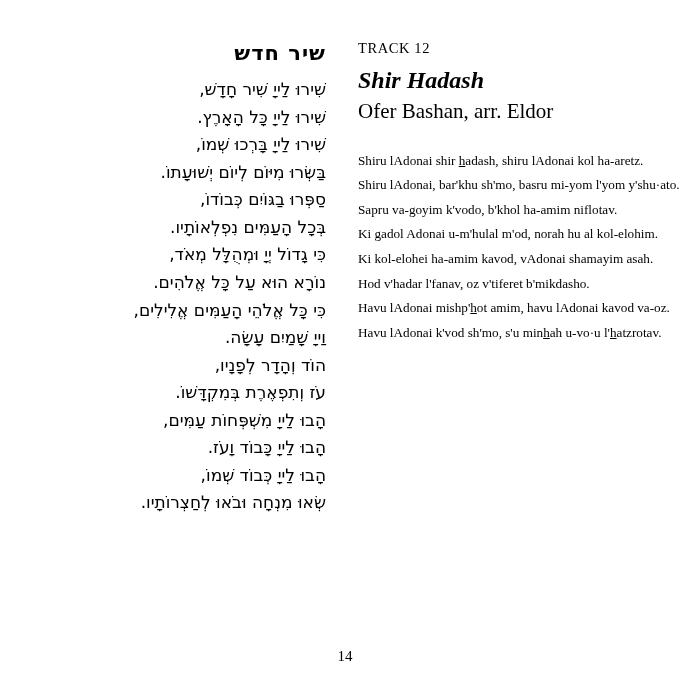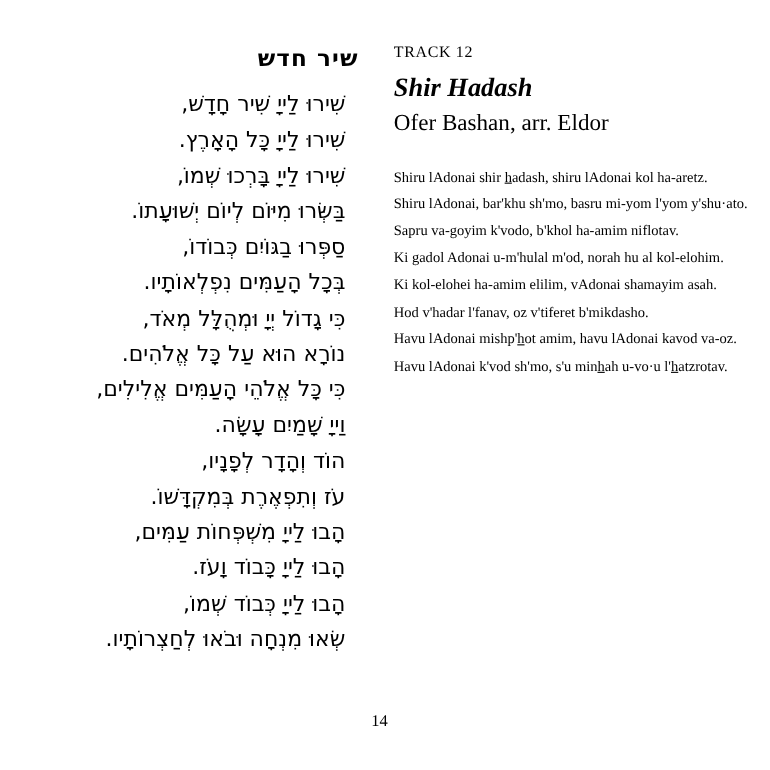--- a/index.html
+++ b/index.html
@@ -43,24 +43,24 @@
   .hebrew-title {
     font-family: "DejaVu Sans", sans-serif;
     font-weight: bold;
     font-size: 21px;
     line-height: 1.25;
     letter-spacing: 1px;
     margin: 0 0 10px 0;
   }
   .hebrew-body {
     font-family: "DejaVu Sans", sans-serif;
-    font-size: 20px;
+    font-size: 17px;
     line-height: 1.62;
     white-space: pre-line;
-    margin: 12px;
+    margin: 0;
   }
   
   .english-col {
     width: 360px;
     padding-left: 18px;
     box-sizing: border-box;
     text-align: left;
     direction: ltr;
   }
   .track-label {
@@ -134,21 +134,21 @@
 
     <div class="english-col">
       <div class="track-label">TRACK 12</div>
       <h2 class="song-title">Shir Hadash</h2>
       <div class="credit">Ofer Bashan, arr. Eldor</div>
       <div class="translit">
         <p>Shiru lAdonai shir <span class="underline">h</span>adash, shiru lAdonai kol ha-aretz.</p>
         <p>Shiru lAdonai, bar'khu sh'mo, basru mi-yom l'yom y'shu·ato.</p>
         <p>Sapru va-goyim k'vodo, b'khol ha-amim niflotav.</p>
         <p>Ki gadol Adonai  u-m'hulal m'od, norah hu al kol-elohim.</p>
-        <p>Ki kol-elohei ha-amim elilim, vAdonai shamayim asah.</p>
+        <p>Ki kol-elohei ha-amim kavod, vAdonai shamayim asah.</p>
         <p>Hod v'hadar l'fanav, oz v'tiferet b'mikdasho.</p>
         <p>Havu lAdonai mishp'<span class="underline">h</span>ot amim, havu lAdonai kavod va-oz.</p>
         <p>Havu lAdonai k'vod sh'mo, s'u min<span class="underline">h</span>ah u-vo·u l'<span class="underline">h</span>atzrotav.</p>
       </div>
     </div>
 
   </div>
 
   <div class="page-number">14</div>
 

